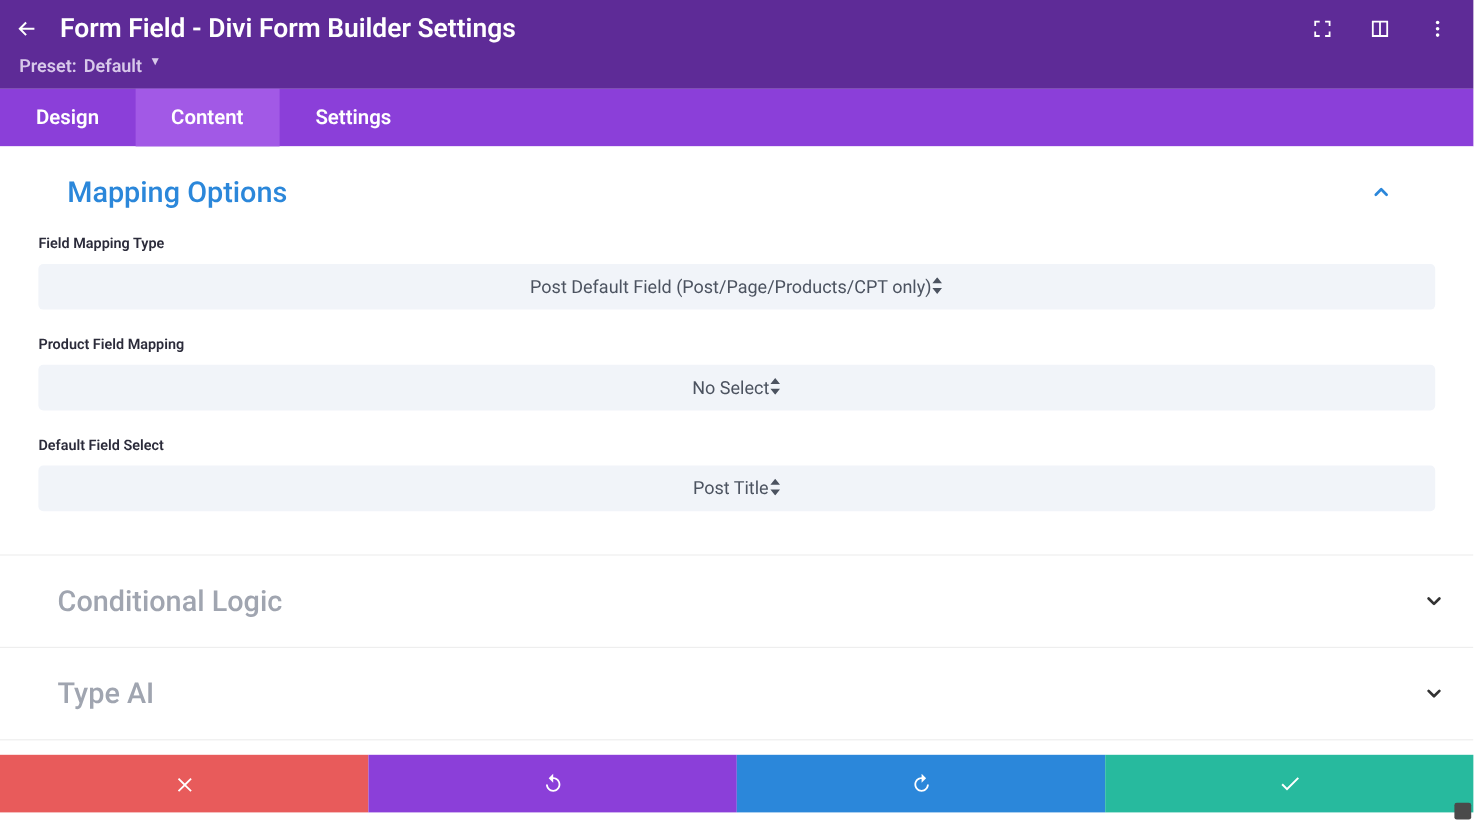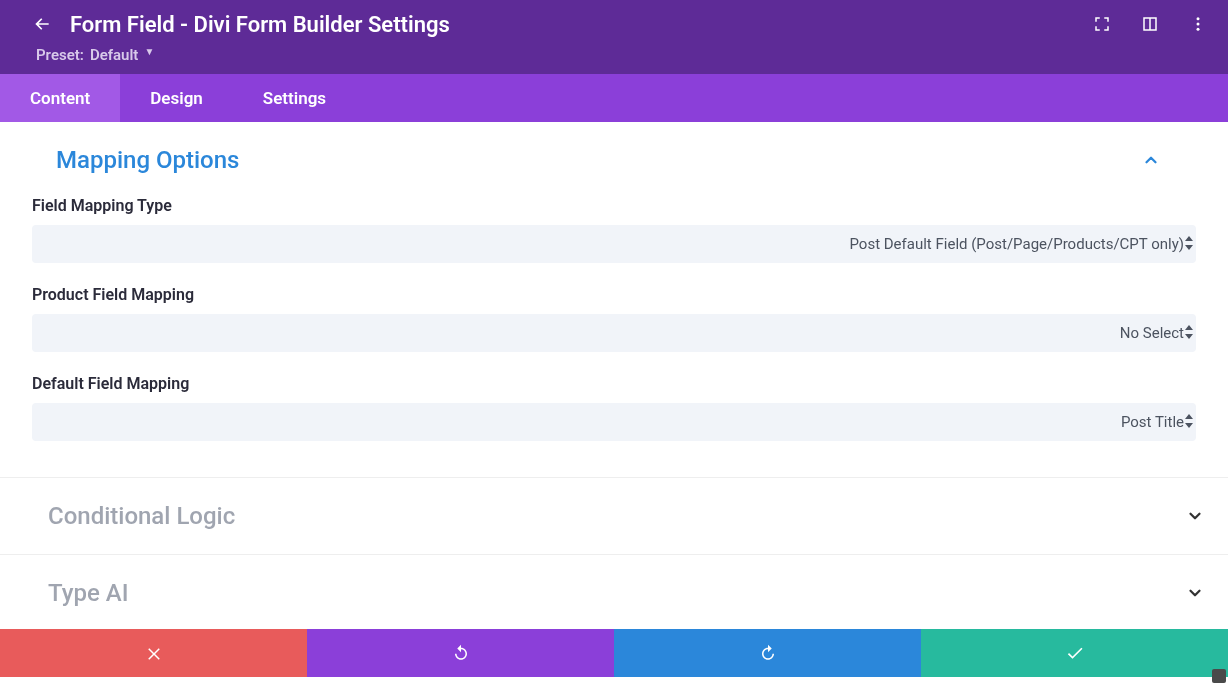--- a/index.html
+++ b/index.html
@@ -1,20 +1,20 @@
 <!DOCTYPE html>
 <html><head>
 <meta charset="utf-8">
 <style>
   * { box-sizing: border-box; margin: 0; padding: 0; }
   html, body { width: 1228px; height: 685px; font-family: -apple-system, BlinkMacSystemFont, "Segoe UI", Roboto, Helvetica, Arial, sans-serif; overflow: hidden; background: #fff; }
   .header {
     background: #5e2b97;
     color: #fff;
-    padding: 8px 20px 10px 32px;
+    padding: 8px 20px 10px 12px;
   }
   .header-row1 {
     display: flex;
     align-items: center;
     justify-content: space-between;
     height: 32px;
   }
   .header-left {
     display: flex;
     align-items: center;
@@ -92,32 +92,32 @@
     display: flex;
     align-items: center;
     gap: 16px;
     color: #2b87da;
   }
   .section-actions .more-icon { color: #2b87da; }
   .field {
     margin-top: 22px;
   }
   .field-label {
-    font-size: 16px;
+    font-size: 12px;
     font-weight: 600;
     color: #2b2b3a;
     margin-bottom: 10px;
   }
   .select {
     background: #f1f4f9;
     height: 38px;
     border-radius: 4px;
     display: flex;
     align-items: center;
-    justify-content: flex-end;
+    justify-content: center;
     padding: 0 2px;
     cursor: pointer;
   }
   .select-value {
     color: #4c5360;
     font-size: 15px;
   }
   .select-caret svg { fill: #4c5360; }
   .chev { width: 18px; height: 18px; display: inline-flex; }
   .chev svg { stroke: currentColor; }
@@ -181,22 +181,22 @@
     </div>
   </div>
   <div class="preset-row">
     <span>Preset:</span>
     <span>Default</span>
     <span class="caret">▼</span>
   </div>
 </div>
 
 <div class="tabs">
+  <div class="tab">Design</div>
   <div class="tab active">Content</div>
-  <div class="tab">Design</div>
   <div class="tab">Settings</div>
 </div>
 
 <div class="body">
 
   <div class="section">
     <div class="section-header">
       <div class="section-title active">Mapping Options</div>
       <div class="section-actions">
         <span class="chev" style="color:#2b87da;">
@@ -232,21 +232,21 @@
         <span class="select-value">No Select</span>
         <span class="select-caret">
           <svg width="10" height="14" viewBox="0 0 10 14">
               <path d="M5 0l4 5H1l4-5zM5 14l-4-5h8l-4 5z"></path>
             </svg>
         </span>
       </div>
     </div>
 
     <div class="field" style="margin-bottom:12px;">
-      <div class="field-label">Default Field Mapping</div>
+      <div class="field-label">Default Field Select</div>
       <div class="select">
         <span class="select-value">Post Title</span>
         <span class="select-caret">
           <svg width="10" height="14" viewBox="0 0 10 14">
               <path d="M5 0l4 5H1l4-5zM5 14l-4-5h8l-4 5z"></path>
             </svg>
         </span>
       </div>
     </div>
   </div>

